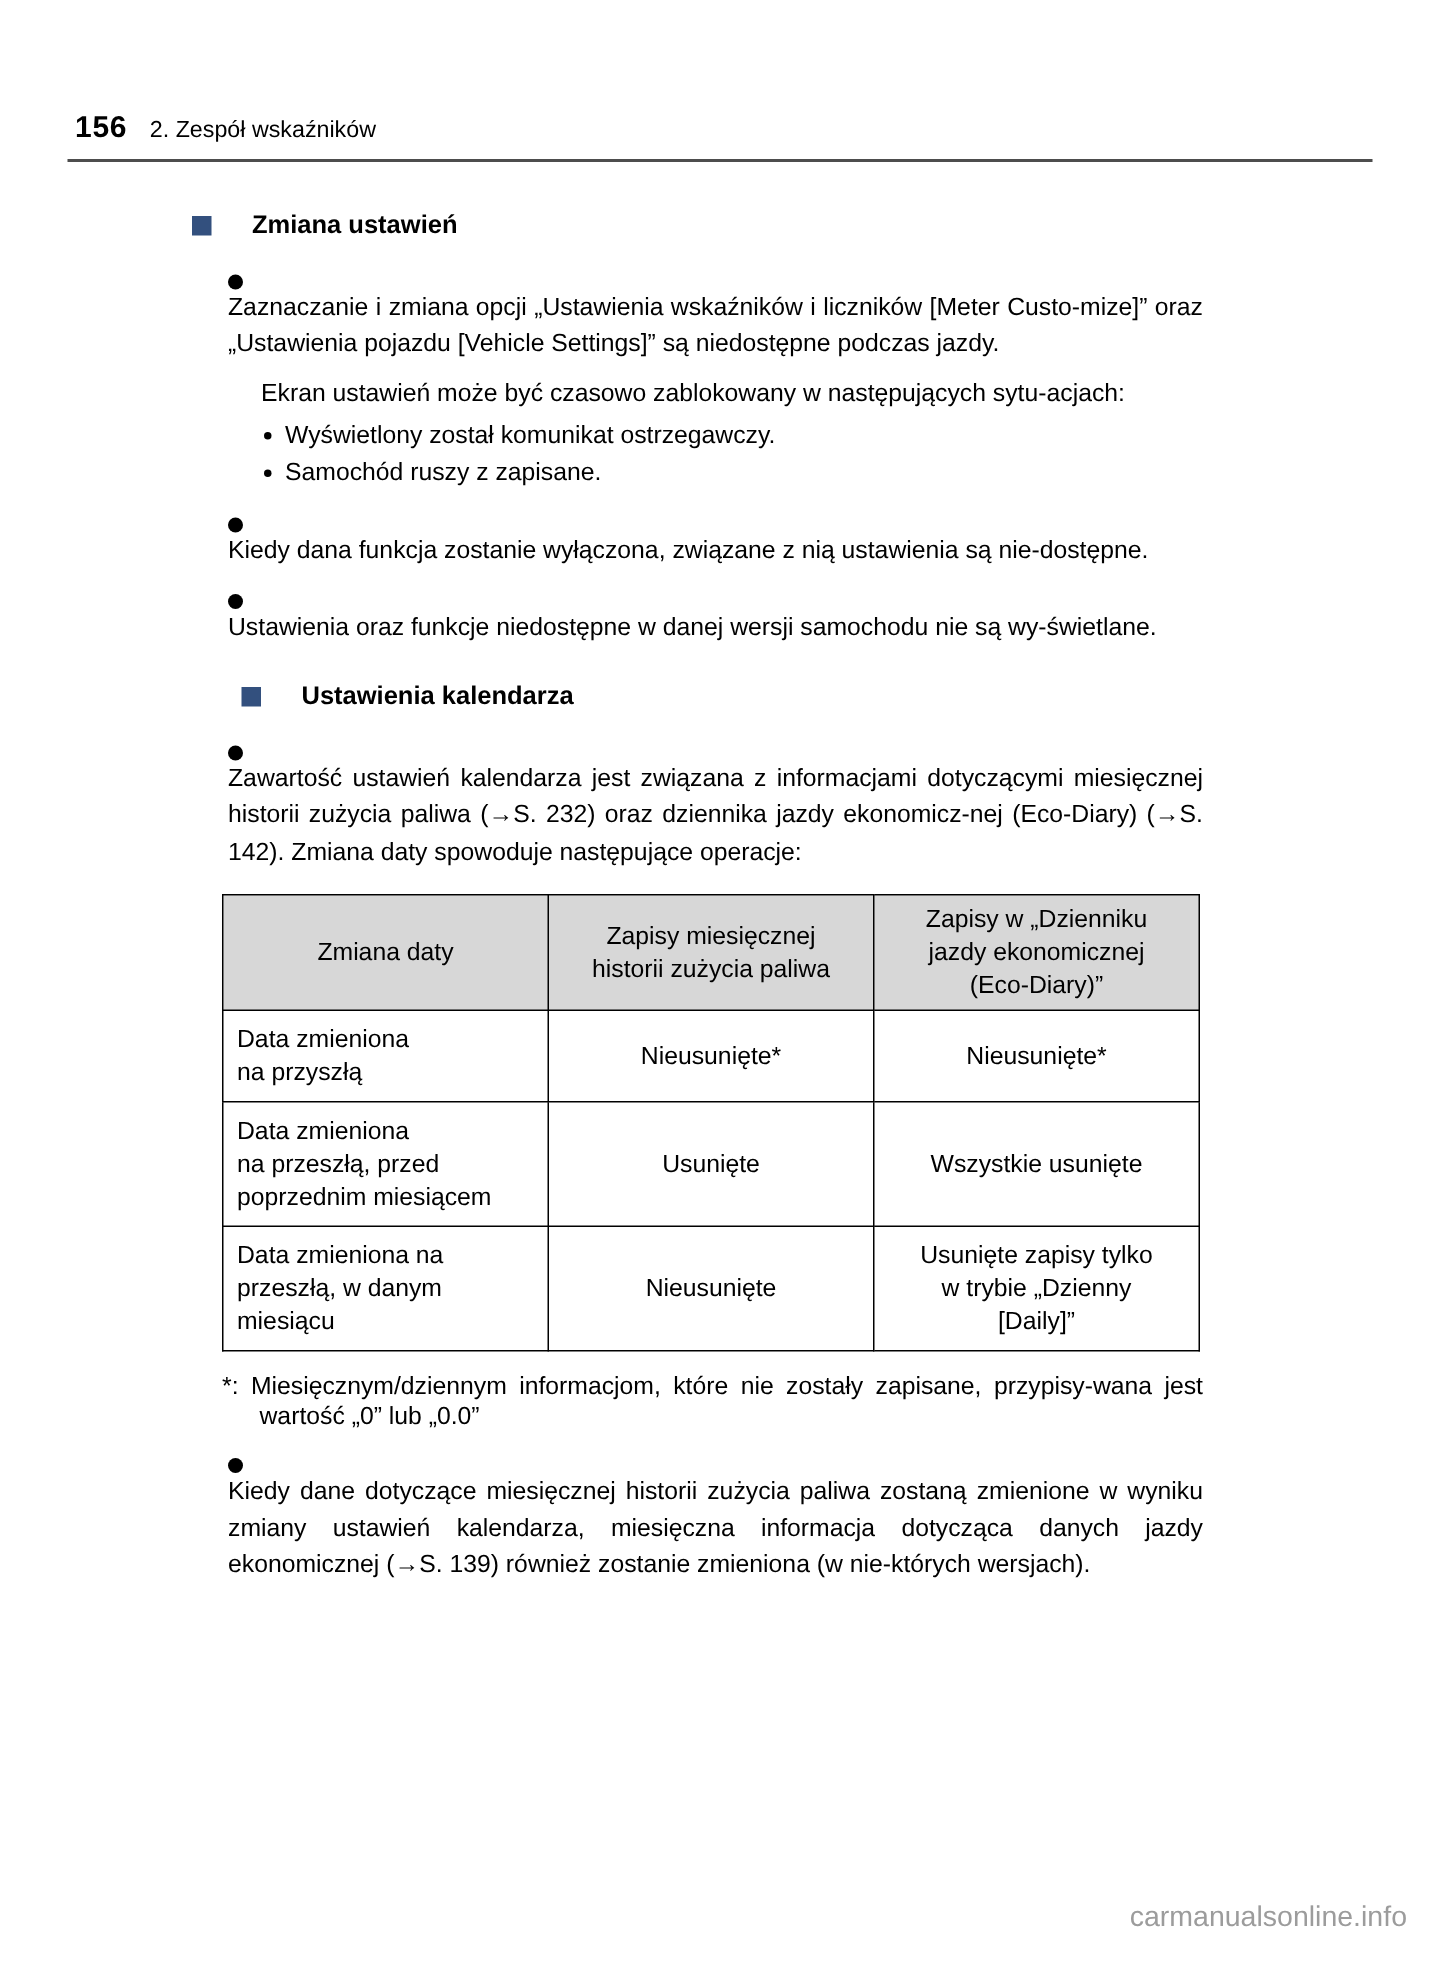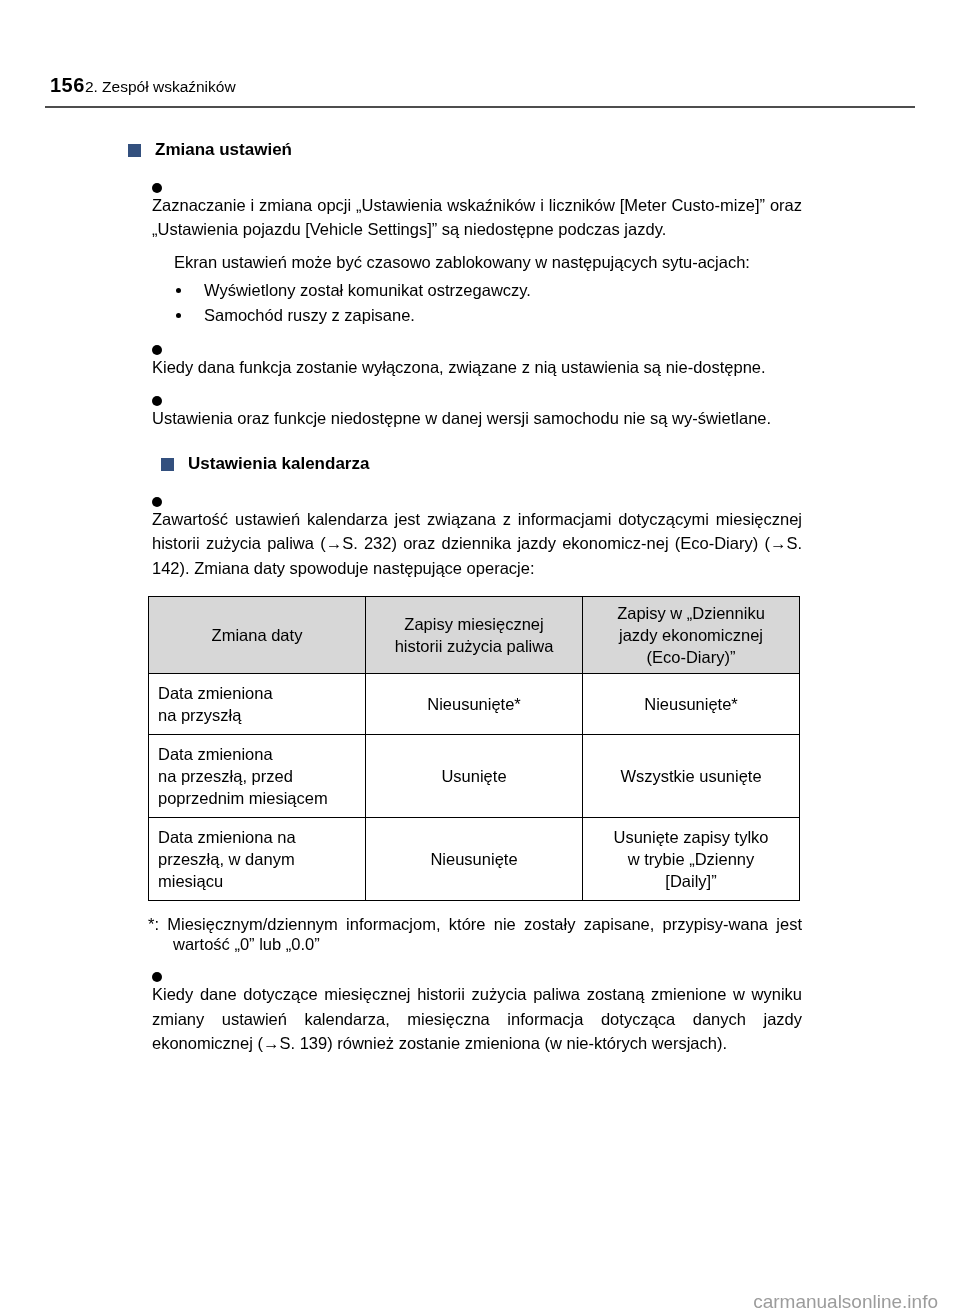--- a/index.html
+++ b/index.html
@@ -4,58 +4,58 @@
 <style>
   * { margin:0; padding:0; box-sizing:border-box; }
   html, body { width:960px; height:1313px; }
   body {
     background:#ffffff;
     font-family:"Liberation Sans","DejaVu Sans",sans-serif;
     color:#000;
     position:relative;
     overflow:hidden;
   }
-  .doc-header { display:flex; align-items:baseline; padding:74px 48px 9px 50px; }
+  .doc-header { display:flex; align-items:baseline; gap:15px; padding:74px 48px 9px 50px; }
   .page-num { font-size:20px; font-weight:bold; letter-spacing:.5px; }
   .chapter { font-size:15.5px; }
   .rule { height:0; border-top:2px solid #4d4d4d; margin:0 45px; }
 
   .content { margin:30px 0 0 128px; width:674px; font-size:16.5px; line-height:24.5px; }
 
-  .sec-heading { display:flex; align-items:center; gap:14px; font-size:17px; font-weight:bold; margin-bottom:12px; }
+  .sec-heading { display:flex; align-items:center; gap:27px; font-size:17px; font-weight:bold; margin-bottom:12px; }
   .sq { width:13px; height:13px; background:#33507e; flex:none; }
   .sec2 { margin-top:22px;padding-left:33px; }
 
   .bullet { display:flex; margin-left:24px; margin-bottom:8px;flex-direction:column; }
   .dot { width:10px; height:10px; border-radius:50%; background:#000; flex:none; margin:8px 12px 0 0; }
   .bullet p { flex:1; text-align:justify; }
 
   .cont { margin-left:46px; margin-bottom:4px; text-align:justify; }
 
   .sublist { margin-bottom:10px; }
-  .sub { display:flex; margin-left:48px;gap:14px; }
+  .sub { display:flex; margin-left:48px; }
   .sb { width:5px; height:5px; border-radius:50%; background:#000; flex:none; margin:10px 9px 0 0; }
 
   table.cal { border-collapse:collapse; margin:16px 0 0 20px; width:652px; table-layout:fixed; }
   table.cal th, table.cal td {
     border:1px solid #000;
     font-size:16.5px;
     font-weight:normal;
     line-height:22px;
     white-space:pre-line;
     vertical-align:middle;
   }
   table.cal th { background:#d7d7d7; text-align:center; padding:5px 6px; }
   table.cal td { padding:8px 8px; text-align:center; }
   table.cal td.left { text-align:left; padding-left:9px; }
 
   .footnote { margin:13px 0 0 20px; padding-left:25px; text-indent:-25px; text-align:justify; line-height:20px; }
   .lastbullet { margin-top:10px; }
 
-  .watermark { position:absolute; right:22px; bottom:0; font-size:19px; color:#9c9c9c; }
+  .watermark { position:absolute; right:22px; bottom:23px; font-size:19px; color:#9c9c9c; }
 </style>
 </head>
 <body>
 
 <div class="page">
 
   <header class="doc-header">
     <span class="page-num">156</span>
     <span class="chapter">2. Zespół wskaźników</span>
   </header>

